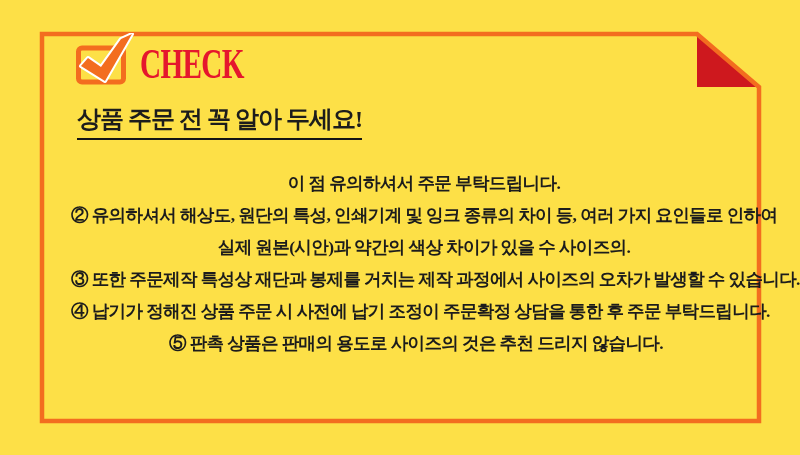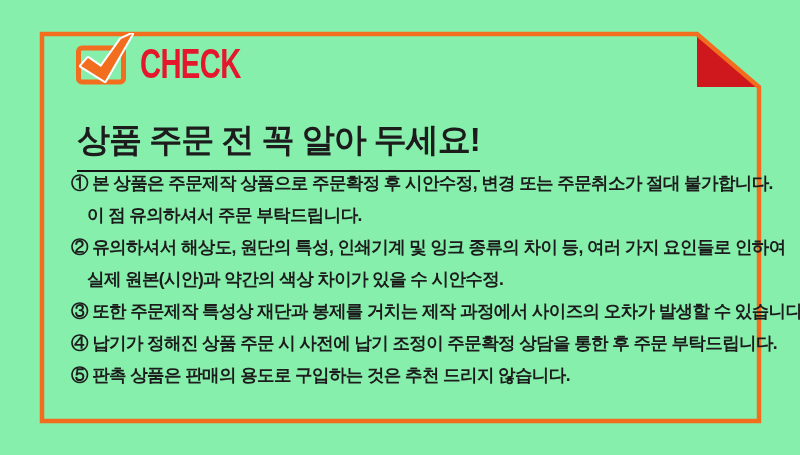--- a/index.html
+++ b/index.html
@@ -1,23 +1,24 @@
 <!DOCTYPE html>
 <html style="--border-orange: #F36D1F; --fold-red: #CE181E; --check-red: #E5172D; --text-dark: #1C1C1C;"><head>
 <meta charset="utf-8">
 <style>
   html, body { margin: 0; padding: 0; background: #ffffff; }
   .canvas {
     position: relative;
     width: 800px;
     height: 455px;
-    background: #86efac;
+    background: #fde047;
     overflow: hidden;
-    font-family: Liberation Sans, sans-serif;
+    font-family: Liberation Serif, serif;
     color: var(--text-dark, #1c1c1c);
+    text-align: center;
   }
   .frame-svg { position: absolute; left: 0; top: 0; width: 800px; height: 455px; }
   .frame-outline { fill: none; stroke: var(--border-orange, #F36D1F); stroke-width: 4.5; stroke-linejoin: miter; }
   .fold-triangle { fill: var(--fold-red, #CE181E); stroke: none; }
 
   .logo-icon { position: absolute; left: 75px; top: 33px; width: 62px; height: 54px; }
   .logo-box { fill: none; stroke: var(--border-orange, #F36D1F); stroke-width: 5; }
   .logo-check { fill: var(--border-orange, #F36D1F); stroke: #ffffff; stroke-width: 4; paint-order: stroke; stroke-linejoin: round; }
 
   .logo-text {
@@ -30,28 +31,28 @@
     letter-spacing: -1px;
     color: var(--check-red, #E5172D);
     transform: scaleX(0.68);
     transform-origin: left center;
     white-space: nowrap;
   }
 
   .heading {
     position: absolute;
     left: 77px;
-    top: 120px;
+    top: 105px;
     display: inline-block;
-    font-size: 33px;
+    font-size: 24px;
     font-weight: 800;
     letter-spacing: -1px;
     line-height: 1.22;
     border-bottom: 2.5px solid #141414;
-    padding-bottom: 10px;
+    padding-bottom: 4px;
     white-space: nowrap;
   }
 
   .notice-list {
     position: absolute;
     left: 71px;
     top: 167px;
     width: 690px;
   }
   .notice-line {
@@ -75,22 +76,21 @@
 
   <svg class="logo-icon" viewBox="0 0 62 54" aria-hidden="true">
     <rect class="logo-box" x="3.5" y="15" width="45" height="34" rx="3.5"></rect>
     <polygon class="logo-check" points="6,33 13,25 26,34 46,6 57,1 30,48"></polygon>
   </svg>
   <div class="logo-text">CHECK</div>
 
   <div class="heading">상품 주문 전 꼭 알아 두세요!</div>
 
   <div class="notice-list">
-    <div class="notice-line">① 본 상품은 주문제작 상품으로 주문확정 후 시안수정, 변경 또는 주문취소가 절대 불가합니다.</div>
     <div class="notice-line indent">이 점 유의하셔서 주문 부탁드립니다.</div>
     <div class="notice-line">② 유의하셔서 해상도, 원단의 특성, 인쇄기계 및 잉크 종류의 차이 등, 여러 가지 요인들로 인하여</div>
-    <div class="notice-line indent">실제 원본(시안)과 약간의 색상 차이가 있을 수 시안수정.</div>
+    <div class="notice-line indent">실제 원본(시안)과 약간의 색상 차이가 있을 수 사이즈의.</div>
     <div class="notice-line">③ 또한 주문제작 특성상 재단과 봉제를 거치는 제작 과정에서 사이즈의 오차가 발생할 수 있습니다.</div>
     <div class="notice-line">④ 납기가 정해진 상품 주문 시 사전에 납기 조정이 주문확정 상담을 통한 후 주문 부탁드립니다.</div>
-    <div class="notice-line">⑤ 판촉 상품은 판매의 용도로 구입하는 것은 추천 드리지 않습니다.</div>
+    <div class="notice-line">⑤ 판촉 상품은 판매의 용도로 사이즈의 것은 추천 드리지 않습니다.</div>
   </div>
 
 </div>
 
 </body></html>

